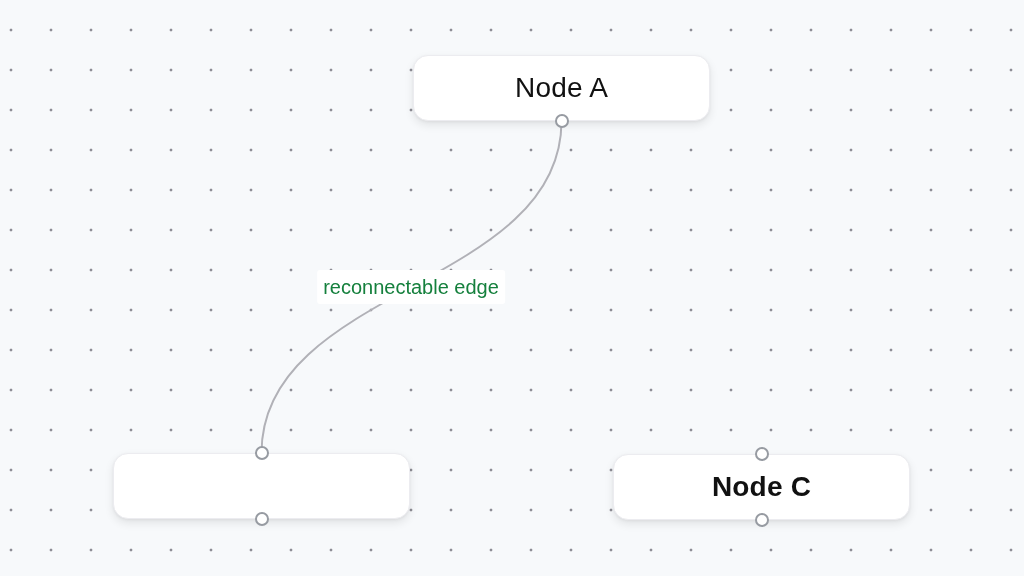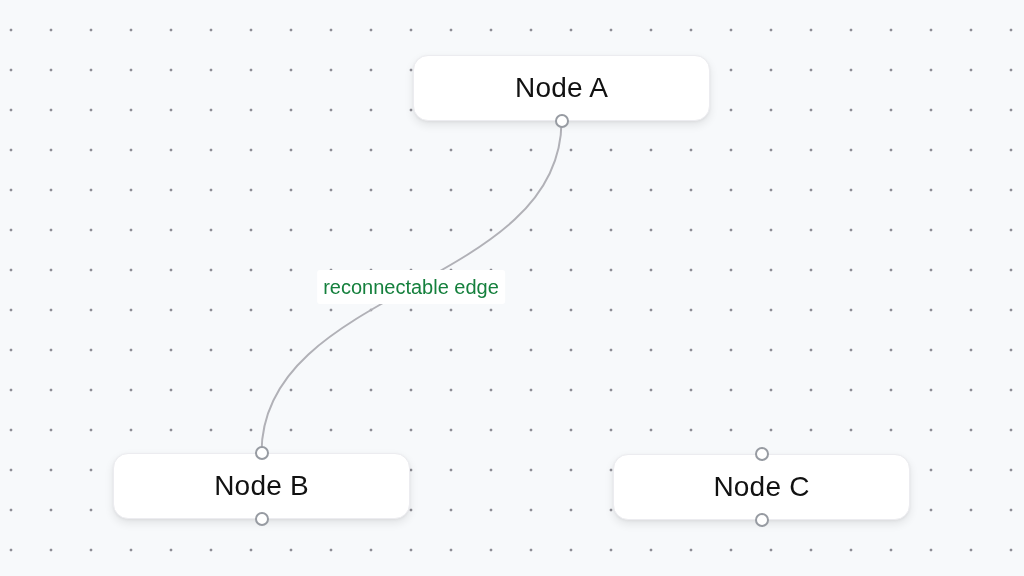--- a/index.html
+++ b/index.html
@@ -63,21 +63,21 @@
     cursor: grab;
     text-align: right;
   }
   .node-label {
     font-size: 28px;
     color: #111111;
     letter-spacing: 0.2px;
   }
   .node-a { left: 413px; top: 55px; }
   .node-b { left: 113px; top: 453px; }
-  .node-c { left: 613px; top: 454px; }
+  .node-c { left: 613px; top: 454px; font-weight: bold; }
 
   .handle {
     position: absolute;
     left: 50%;
     width: 14px;
     height: 14px;
     background: #ffffff;
     border: 2px solid #979ba2;
     border-radius: 50%;
     transform: translateX(-50%);
@@ -98,21 +98,20 @@
 
   <div class="edge-label">reconnectable edge</div>
 
   <div class="node node-a">
     <span class="node-label">Node A</span>
     <span class="handle handle-bottom"></span>
   </div>
 
   <div class="node node-b">
     <span class="handle handle-top"></span>
-    <span class="node-label">Node B</span>
     <span class="handle handle-bottom"></span>
   </div>
 
   <div class="node node-c">
     <span class="handle handle-top"></span>
     <span class="node-label">Node C</span>
     <span class="handle handle-bottom"></span>
   </div>
 
 </div>

